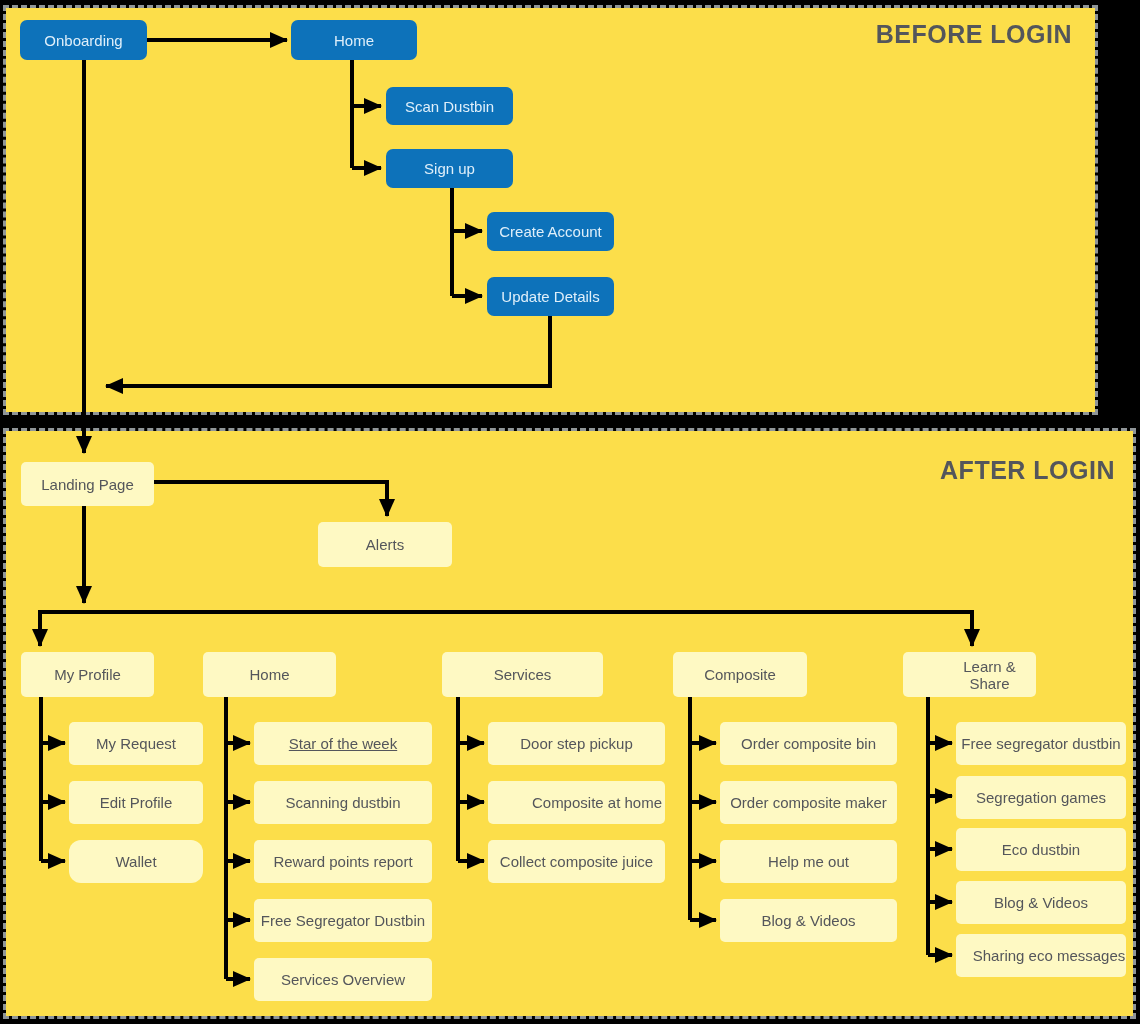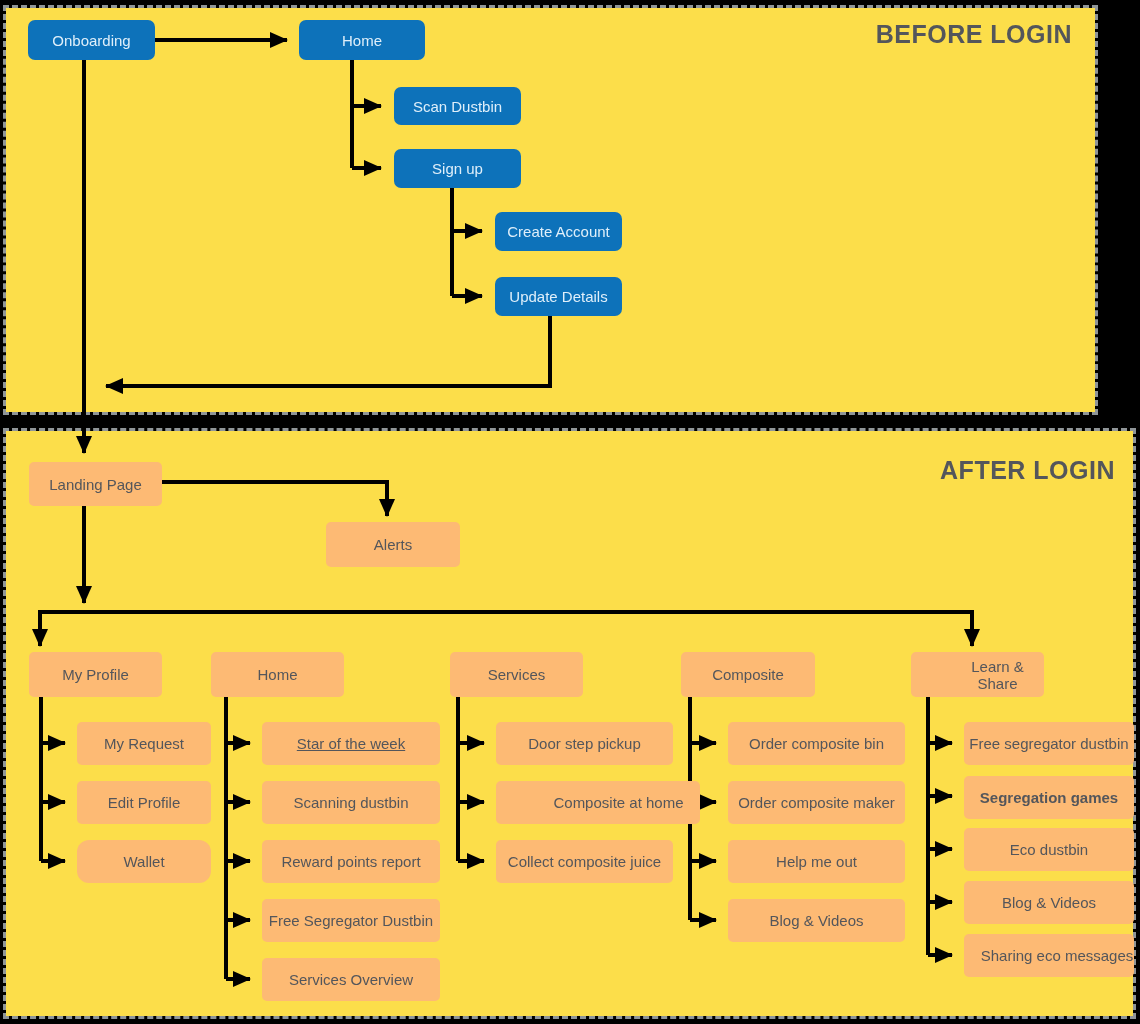--- a/index.html
+++ b/index.html
@@ -30,29 +30,28 @@
   .title-before{right:68px;top:20px;}
   .title-after{right:25px;top:456px;}
   svg.connectors{position:absolute;left:0;top:0;z-index:1;}
   .node{
     position:absolute;
     display:flex;align-items:center;justify-content:center;
     text-align:center;
     z-index:2;
     box-sizing:border-box;
     font-size:15px;
-    margin-left:8px;
   }
   .node.blue{
     background:#0D72BA;
     color:#DFEFFA;
     border-radius:7px;
   }
   .node.teal{
-    background:#fdba74;
+    background:#fef9c3;
     color:#54565B;
     border-radius:5px;
   }
 </style>
 </head>
 <body>
 
 <div class="canvas">
 
   <div class="artboard ab-before"></div>
@@ -123,42 +122,42 @@
   <div class="node blue" style="left:386px;top:87px;width:127px;height:38px;">Scan Dustbin</div>
   <div class="node blue" style="left:386px;top:149px;width:127px;height:39px;">Sign up</div>
   <div class="node blue" style="left:487px;top:212px;width:127px;height:39px;">Create Account</div>
   <div class="node blue" style="left:487px;top:277px;width:127px;height:39px;">Update Details</div>
 
   <div class="node teal" style="left:21px;top:462px;width:133px;height:44px;">Landing Page</div>
   <div class="node teal" style="left:318px;top:522px;width:134px;height:45px;">Alerts</div>
 
   <div class="node teal" style="left:21px;top:652px;width:133px;height:45px;">My Profile</div>
   <div class="node teal" style="left:203px;top:652px;width:133px;height:45px;">Home</div>
-  <div class="node teal" style="left:442px;top:652px;width:133px;height:45px;">Services</div>
+  <div class="node teal" style="left:442px;top:652px;width:161px;height:45px;">Services</div>
   <div class="node teal" style="left:673px;top:652px;width:134px;height:45px;">Composite</div>
   <div class="node teal" style="left:903px;top:652px;width:133px;height:45px;padding-left:40px;">Learn &amp; Share</div>
 
   <div class="node teal" style="left:69px;top:722px;width:134px;height:43px;">My Request</div>
   <div class="node teal" style="left:69px;top:781px;width:134px;height:43px;">Edit Profile</div>
   <div class="node teal" style="left:69px;top:840px;width:134px;height:43px;border-radius:12px;">Wallet</div>
 
   <div class="node teal" style="left:254px;top:722px;width:178px;height:43px;text-decoration:underline;">Star of the week</div>
   <div class="node teal" style="left:254px;top:781px;width:178px;height:43px;">Scanning dustbin</div>
   <div class="node teal" style="left:254px;top:840px;width:178px;height:43px;">Reward points report</div>
   <div class="node teal" style="left:254px;top:899px;width:178px;height:43px;">Free Segregator Dustbin</div>
   <div class="node teal" style="left:254px;top:958px;width:178px;height:43px;">Services Overview</div>
 
   <div class="node teal" style="left:488px;top:722px;width:177px;height:43px;">Door step pickup</div>
-  <div class="node teal" style="left:488px;top:781px;width:204px;height:43px;padding-left:41px;">Composite at home</div>
+  <div class="node teal" style="left:488px;top:781px;width:177px;height:43px;padding-left:41px;">Composite at home</div>
   <div class="node teal" style="left:488px;top:840px;width:177px;height:43px;text-align:right;">Collect composite juice</div>
 
   <div class="node teal" style="left:720px;top:722px;width:177px;height:43px;">Order composite bin</div>
   <div class="node teal" style="left:720px;top:781px;width:177px;height:43px;">Order composite maker</div>
   <div class="node teal" style="left:720px;top:840px;width:177px;height:43px;">Help me out</div>
   <div class="node teal" style="left:720px;top:899px;width:177px;height:43px;">Blog &amp; Videos</div>
 
   <div class="node teal" style="left:956px;top:722px;width:170px;height:43px;">Free segregator dustbin</div>
-  <div class="node teal" style="left:956px;top:776px;width:170px;height:43px;font-weight:bold;">Segregation games</div>
+  <div class="node teal" style="left:956px;top:776px;width:170px;height:43px;">Segregation games</div>
   <div class="node teal" style="left:956px;top:828px;width:170px;height:43px;">Eco dustbin</div>
   <div class="node teal" style="left:956px;top:881px;width:170px;height:43px;">Blog &amp; Videos</div>
   <div class="node teal" style="left:956px;top:934px;width:170px;height:43px;padding-left:16px;">Sharing eco messages</div>
 
 </div>
 
 </body></html>

